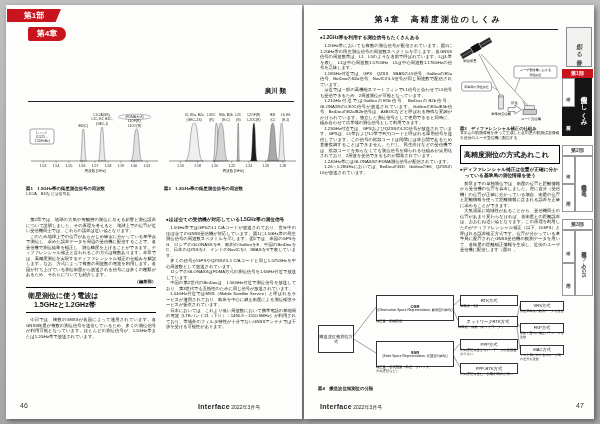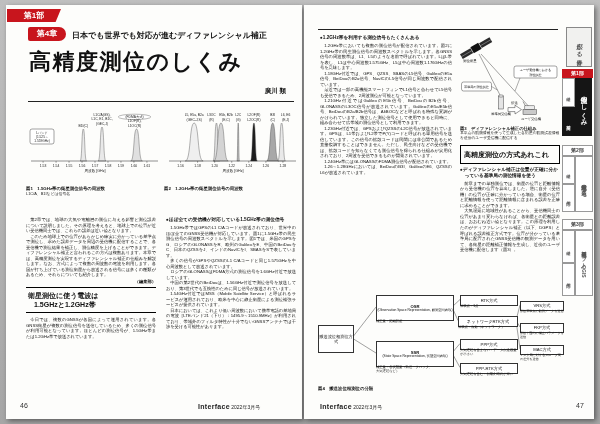--- a/index.html
+++ b/index.html
@@ -81,22 +81,20 @@
   .logo{font-weight:bold;font-size:7px;letter-spacing:0.3px;}
 </style>
 </head>
 <body>
 
 <div class="stage">
 
   <div class="page left">
     <div class="part-ribbon">第1部</div>
     <div class="chapter-badge">第4章</div>
-    <div class="headline">日本でも世界でも対応が進むディファレンシャル補正</div>
-    <h1 class="main-title" style="margin:0;">高精度測位のしくみ</h1>
     <div class="author">廣川 類</div>
     <div class="header-rule"></div>
 
     <div class="fig-block" id="chart1-block">
       <svg viewBox="0 0 134 76" width="134" height="76">
           <path d="M 54.07446808510638 56 C 56.18351063829787 56 55.534574468085104 24 57.31914893617021 24 C 59.10372340425531 24 58.45478723404255 56 60.563829787234035 56 Z" fill="#e9e9e9" stroke="#444" stroke-width="0.4"></path>
           <text x="57.31914893617021" y="21.5" text-anchor="middle" font-size="3.3" fill="#222">B1I(C)</text>
           <path d="M 72.11489361702121 56 C 74.645744680851 56 73.86702127659568 22 76.0085106382978 22 C 78.14999999999993 22 77.37127659574462 56 79.9021276595744 56 Z" fill="#e9e9e9" stroke="#444" stroke-width="0.4"></path>
           <text x="76.0085106382978" y="11.1" text-anchor="middle" font-size="3.3" fill="#222">L1C/A(GS),</text>
           <text x="76.0085106382978" y="15.3" text-anchor="middle" font-size="3.3" fill="#222">L1C, E1, B1C,</text>
@@ -206,20 +204,21 @@
     </div>
 
     <div class="pageno" style="left:14px;">46</div>
     <div class="logo-line" style="left:192px;">
       <span class="logo">Interface</span>
       <span>2022年3月号</span>
     </div>
   </div>
 
   <div class="page right">
+    <div class="rp-header">第4章　高精度測位のしくみ</div>
     <div class="rp-rule"></div>
 
     <div class="col" id="R-col1">
       <div class="colhead">●1.2GHz帯を利用する測位信号もたくさんある</div>
       <div>
           <p class="para">1.2GHz帯においても複数の測位信号が配信されています。図2に1.2GHz帯の民生測位信号の周波数スペクトルを示します。各GNSS信号の周波数帯は、L1、L5のような名前で呼ばれています。LはL帯を表し、L1は中心周波数1.575GHz、L5は中心周波数1.176GHzの信号を意味します。</p>
           <p class="para">1.18GHz付近では、GPS、QZSS、SBASのL5信号、GalileoのE5a信号、BeiDouのB2a信号、NavICのL5信号が同じ周波数で配信されています。</p>
           <p class="para">最近では一部の高機能スマートフォンでL1信号と合わせてL5信号も受信できるため、2周波測位が可能となっています。</p>
           <p class="para">1.21GHz付近ではGalileoのE5b信号、BeiDouのB2b信号、GLONASSのL3OC信号が放送されています。GalileoのE5a/E5b信号、BeiDouのB2a/B2b信号は、AltBOCなどと呼ばれる特殊な変調がかけられています。独立した測位信号として使用できると同時に、組み合わせて広帯域の測位信号として利用できます。</p>
           <p class="para">1.23GHz付近では、GPSおよびQZSSのL2C信号が放送されています。GPSは、L1帯およびL2帯でP(Y)コードと呼ばれる軍用信号を送信しています。この信号の拡散コードは民間には非公開であるため直接復調することはできません。ただし、民生向けなどの受信機では、拡散コードを知らなくても測位信号を得られる仕組みが実用化されており、2周波を受信できるものが開発されています。</p>

